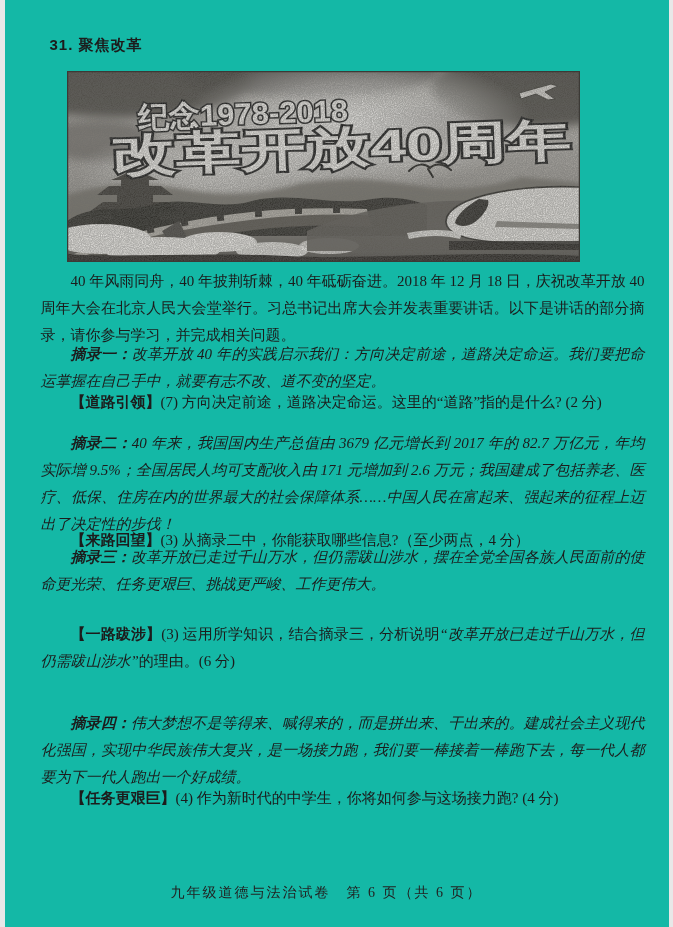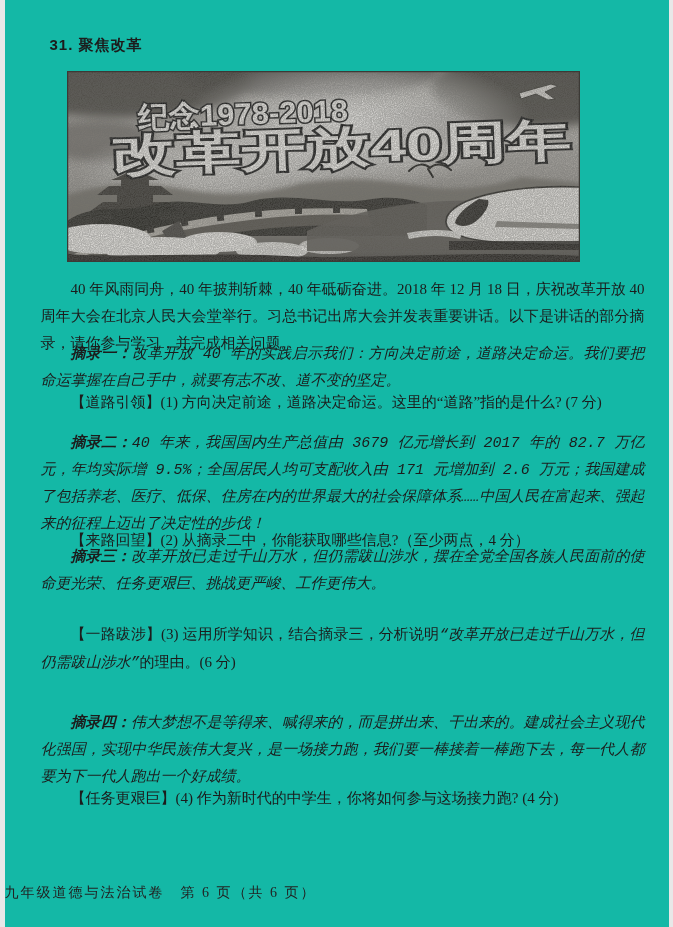--- a/index.html
+++ b/index.html
@@ -15,38 +15,38 @@
   }
   .poster {
     position:absolute; left:62px; top:71px; width:513px; height:191px;
     line-height:0;
   }
   .text-col {
     position:absolute; left:36px; top:0; width:604px;
     font-size:15px; line-height:27px; text-align:justify;
   }
   .text-col p { margin:0; text-indent:2em; position:absolute; width:604px; }
-  .kaiti { font-style:italic; font-family:Liberation Mono, monospace; }
+  .kaiti { font-style:italic; font-family:Liberation Serif, serif; }
   .exc-label { font-weight:700; }
   .qlabel {
     font-family:"Liberation Sans", sans-serif;
-    font-weight:400; font-style:normal;
+    font-weight:700; font-style:normal;
   }
-  .p-intro { top:276px;font-family:Liberation Serif, serif; }
+  .p-intro { top:268px;font-family:Liberation Serif, serif; }
   .p-exc1  { top:341px; }
   .p-q1    { top:388px; }
   .p-exc2  { top:430px; }
   .p-q2    { top:526px; }
   .p-exc3  { top:544px; }
   .p-q3    { top:620px; }
   .p-exc4  { top:710px; }
   .p-q4    { top:784px; }
   .footer {
     position:absolute; left:0; right:20px; top:884px;
-    font-size:14px; letter-spacing:2px;
+    text-align:center; font-size:14px; letter-spacing:2px;
     color:#222;
   }
 </style>
 </head>
 <body>
 
 <div class="page">
 
   <div class="q-title">31. 聚焦改革</div>
 
@@ -158,25 +158,25 @@
       <rect x="0.5" y="0.5" width="512" height="190" fill="none" stroke="#3c3a36" stroke-width="1.5"></rect>
     </svg>
   </div>
 
   <div class="text-col">
 
     <p class="p-intro">40 年风雨同舟，40 年披荆斩棘，40 年砥砺奋进。2018 年 12 月 18 日，庆祝改革开放 40 周年大会在北京人民大会堂举行。习总书记出席大会并发表重要讲话。以下是讲话的部分摘录，请你参与学习，并完成相关问题。</p>
 
     <p class="p-exc1 kaiti"><span class="exc-label">摘录一：</span><span>改革开放 40 年的实践启示我们：方向决定前途，道路决定命运。我们要把命运掌握在自己手中，就要有志不改、道不变的坚定。</span></p>
 
-    <p class="p-q1"><span class="qlabel">【道路引领】</span><span>(1) 方向决定前途，道路决定命运。这里的“道路”指的是什么? (7 分)</span></p>
+    <p class="p-q1"><span class="qlabel">【道路引领】</span><span>(7) 方向决定前途，道路决定命运。这里的“道路”指的是什么? (2 分)</span></p>
 
     <p class="p-exc2 kaiti"><span class="exc-label">摘录二：</span><span>40 年来，我国国内生产总值由 3679 亿元增长到 2017 年的 82.7 万亿元，年均实际增 9.5%；全国居民人均可支配收入由 171 元增加到 2.6 万元；我国建成了包括养老、医疗、低保、住房在内的世界最大的社会保障体系……中国人民在富起来、强起来的征程上迈出了决定性的步伐！</span></p>
 
-    <p class="p-q2"><span class="qlabel">【来路回望】</span><span>(2) 从摘录二中，你能获取哪些信息?（至少两点，4 分）</span></p>
+    <p class="p-q2"><span class="qlabel">【来路回望】</span><span>(3) 从摘录二中，你能获取哪些信息?（至少两点，4 分）</span></p>
 
     <p class="p-exc3 kaiti"><span class="exc-label">摘录三：</span><span>改革开放已走过千山万水，但仍需跋山涉水，摆在全党全国各族人民面前的使命更光荣、任务更艰巨、挑战更严峻、工作更伟大。</span></p>
 
     <p class="p-q3"><span class="qlabel">【一路跋涉】</span><span>(3) 运用所学知识，结合摘录三，分析说明</span><span class="kaiti">“改革开放已走过千山万水，但仍需跋山涉水”</span><span>的理由。(6 分)</span></p>
 
     <p class="p-exc4 kaiti"><span class="exc-label">摘录四：</span><span>伟大梦想不是等得来、喊得来的，而是拼出来、干出来的。建成社会主义现代化强国，实现中华民族伟大复兴，是一场接力跑，我们要一棒接着一棒跑下去，每一代人都要为下一代人跑出一个好成绩。</span></p>
 
     <p class="p-q4"><span class="qlabel">【任务更艰巨】</span><span>(4) 作为新时代的中学生，你将如何参与这场接力跑? (4 分)</span></p>
 
   </div>

